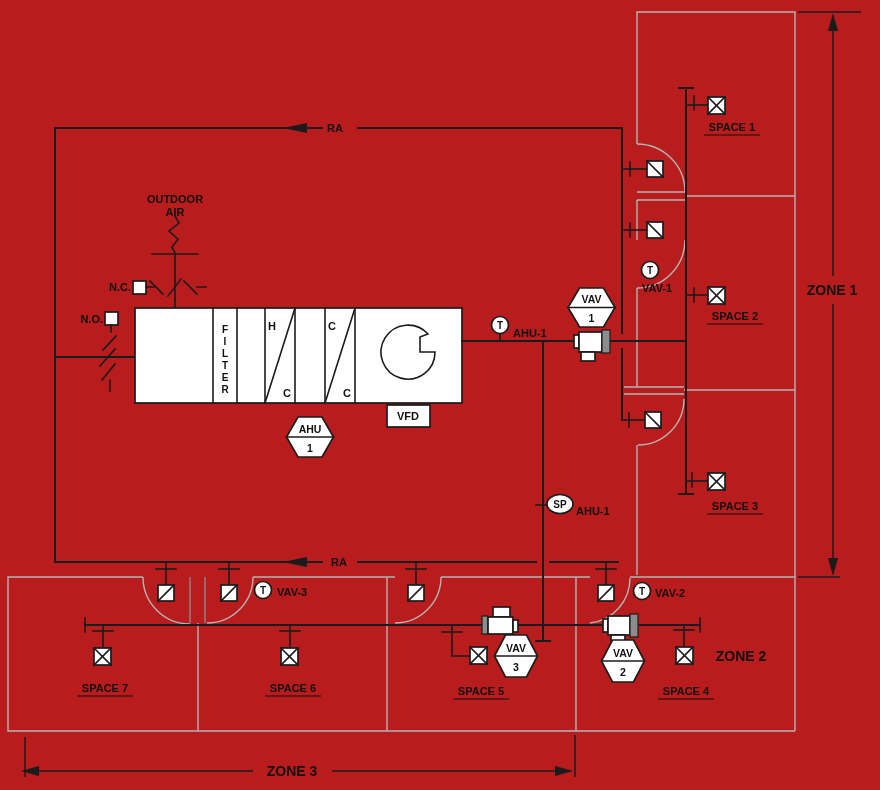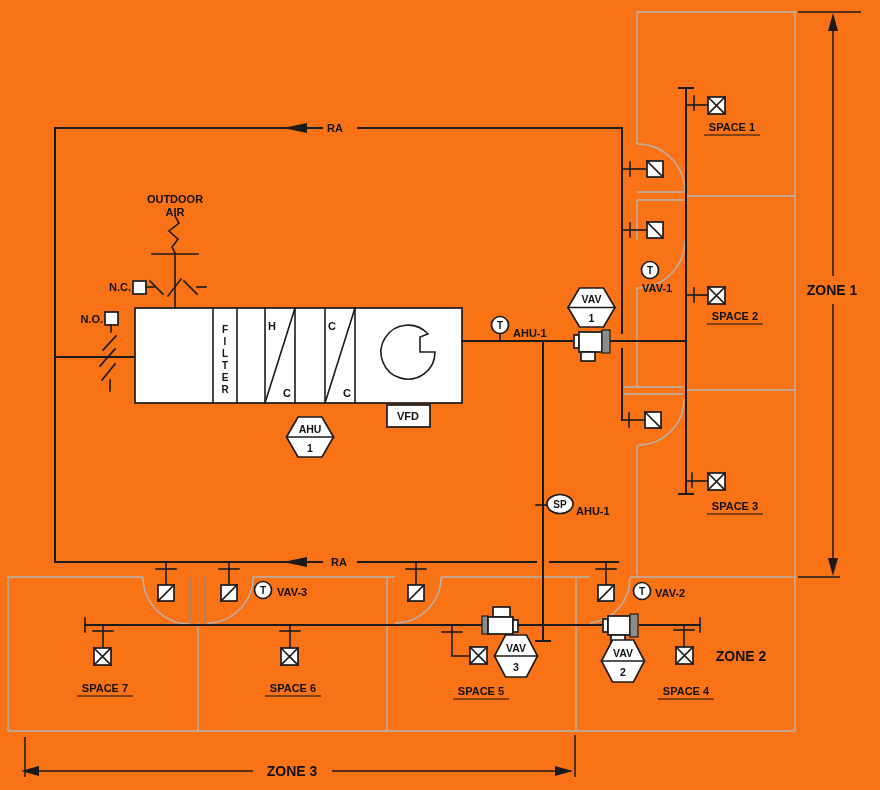--- a/index.html
+++ b/index.html
@@ -1,16 +1,16 @@
 <!DOCTYPE html>
 <html><head>
 <meta charset="utf-8">
 <style>
   html,body{margin:0;padding:0;background:#ffffff;}
-  .stage{width:880px;height:790px;position:relative;background:#f97316;overflow:hidden;}
+  .stage{width:880px;height:790px;position:relative;background:#b91c1c;overflow:hidden;}
   svg{display:block;}
   .duct{stroke:#1b1b1b;stroke-width:2;fill:none;stroke-linecap:square;}
   .duct1{stroke:#1b1b1b;stroke-width:1.6;fill:none;stroke-linecap:square;}
   .wall{stroke:#b4b4b4;stroke-width:1.4;fill:none;}
   .walld{stroke:#8a8a8a;stroke-width:1.4;fill:none;}
   .dim{stroke:#1b1b1b;stroke-width:1.5;fill:none;}
   .sym{stroke:#1b1b1b;stroke-width:1.7;fill:#ffffff;}
   .symf{stroke:#1b1b1b;stroke-width:1.2;fill:#8c8c8c;}
   .arr{fill:#1b1b1b;stroke:none;}
   .txt{font:700 11px "Liberation Sans",sans-serif;fill:#111;}

